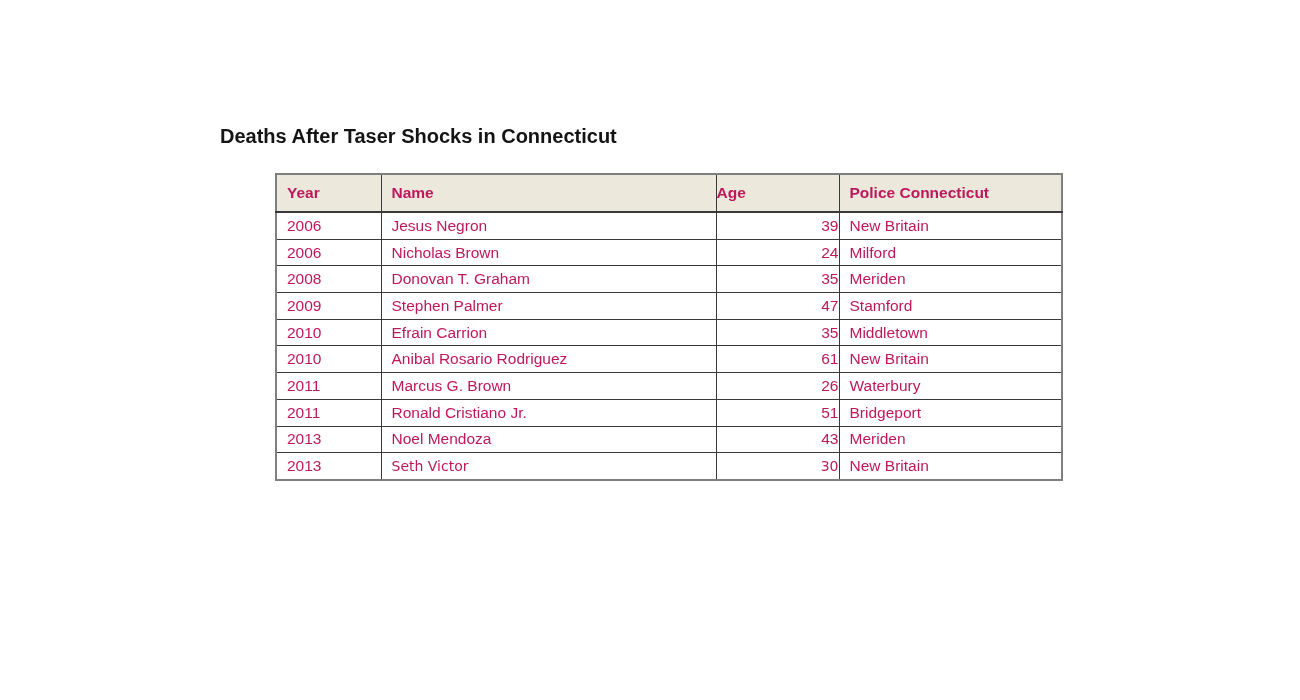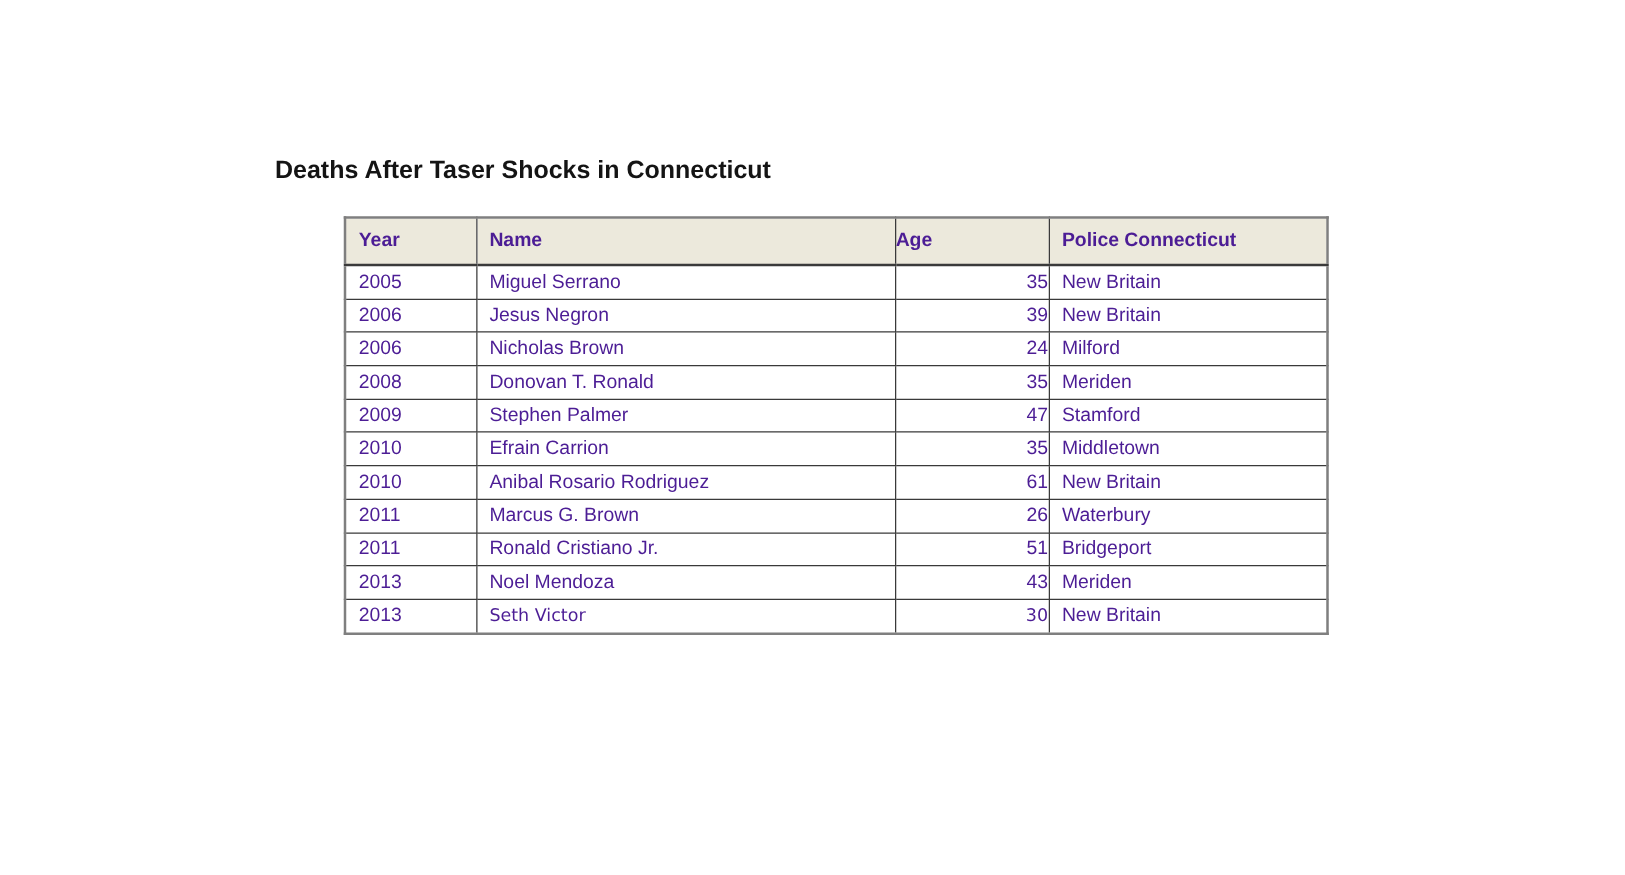--- a/index.html
+++ b/index.html
@@ -27,21 +27,21 @@
   }
   .data-table {
     position: absolute;
     left: 275px;
     top: 173px;
     border-collapse: collapse;
     table-layout: fixed;
     width: 786px;
     border: 2px solid #7f7f7f;
     font-size: 15.5px;
-    color: #4c1d95;
+    color: #be185d;
   }
   .data-table th, .data-table td {
     border: 1px solid #3a3a3a;
     padding: 0 0 0 10px;
     overflow: hidden;
     white-space: nowrap;
   }
   .data-table thead th {
     background: #ece9dc;
     height: 36px;
@@ -86,45 +86,39 @@
     </colgroup>
     <thead>
       <tr>
         <th>Year</th>
         <th>Name</th>
         <th class="head-age">Age</th>
         <th>Police Connecticut</th>
       </tr>
     </thead>
     <tbody>
-  <tr>
-    <td class="cell-year">2005</td>
-    <td class="cell-name">Miguel Serrano</td>
-    <td class="cell-age">35</td>
-    <td class="cell-dept">New Britain</td>
-  </tr>
 
   <tr>
     <td class="cell-year">2006</td>
     <td class="cell-name">Jesus Negron</td>
     <td class="cell-age">39</td>
     <td class="cell-dept">New Britain</td>
   </tr>
 
   <tr>
     <td class="cell-year">2006</td>
     <td class="cell-name">Nicholas Brown</td>
     <td class="cell-age">24</td>
     <td class="cell-dept">Milford</td>
   </tr>
 
 
   <tr>
     <td class="cell-year">2008</td>
-    <td class="cell-name">Donovan T. Ronald</td>
+    <td class="cell-name">Donovan T. Graham</td>
     <td class="cell-age">35</td>
     <td class="cell-dept">Meriden</td>
   </tr>
 
   <tr>
     <td class="cell-year">2009</td>
     <td class="cell-name">Stephen Palmer</td>
     <td class="cell-age">47</td>
     <td class="cell-dept">Stamford</td>
   </tr>

